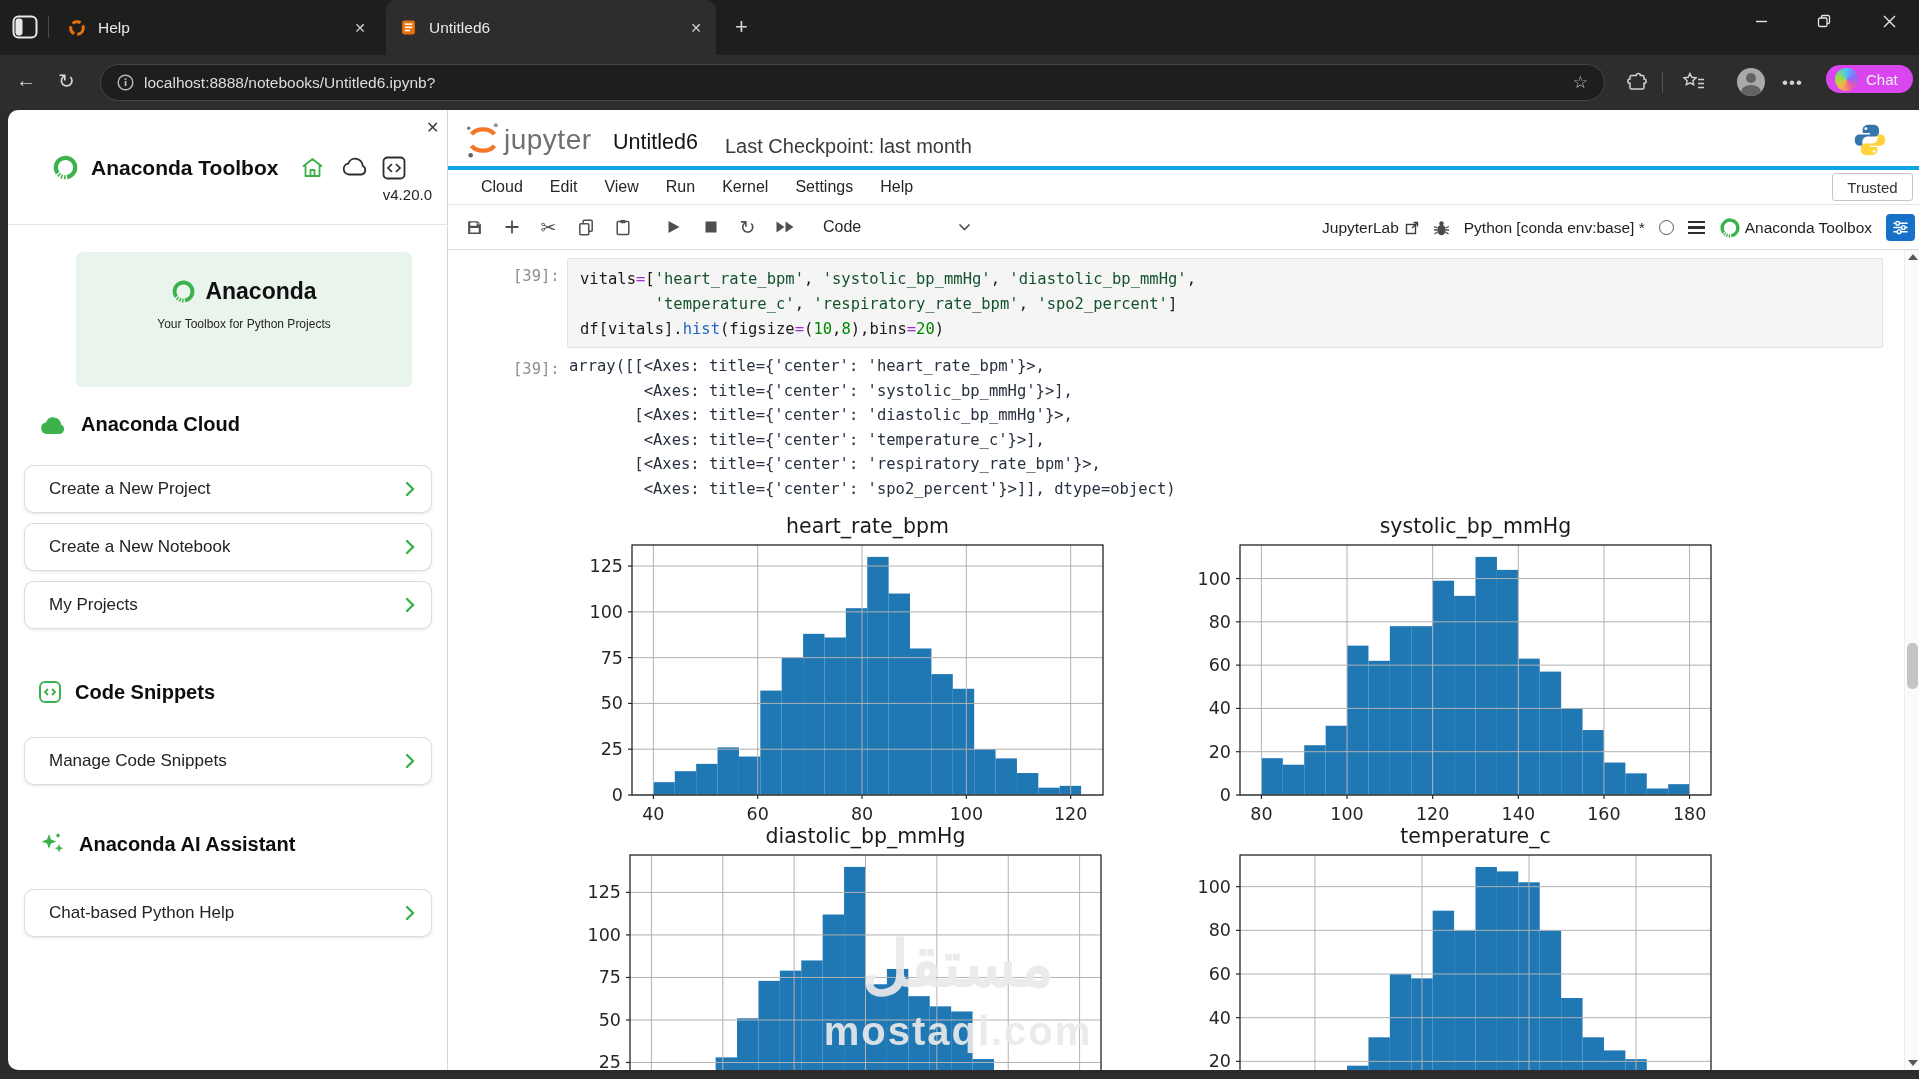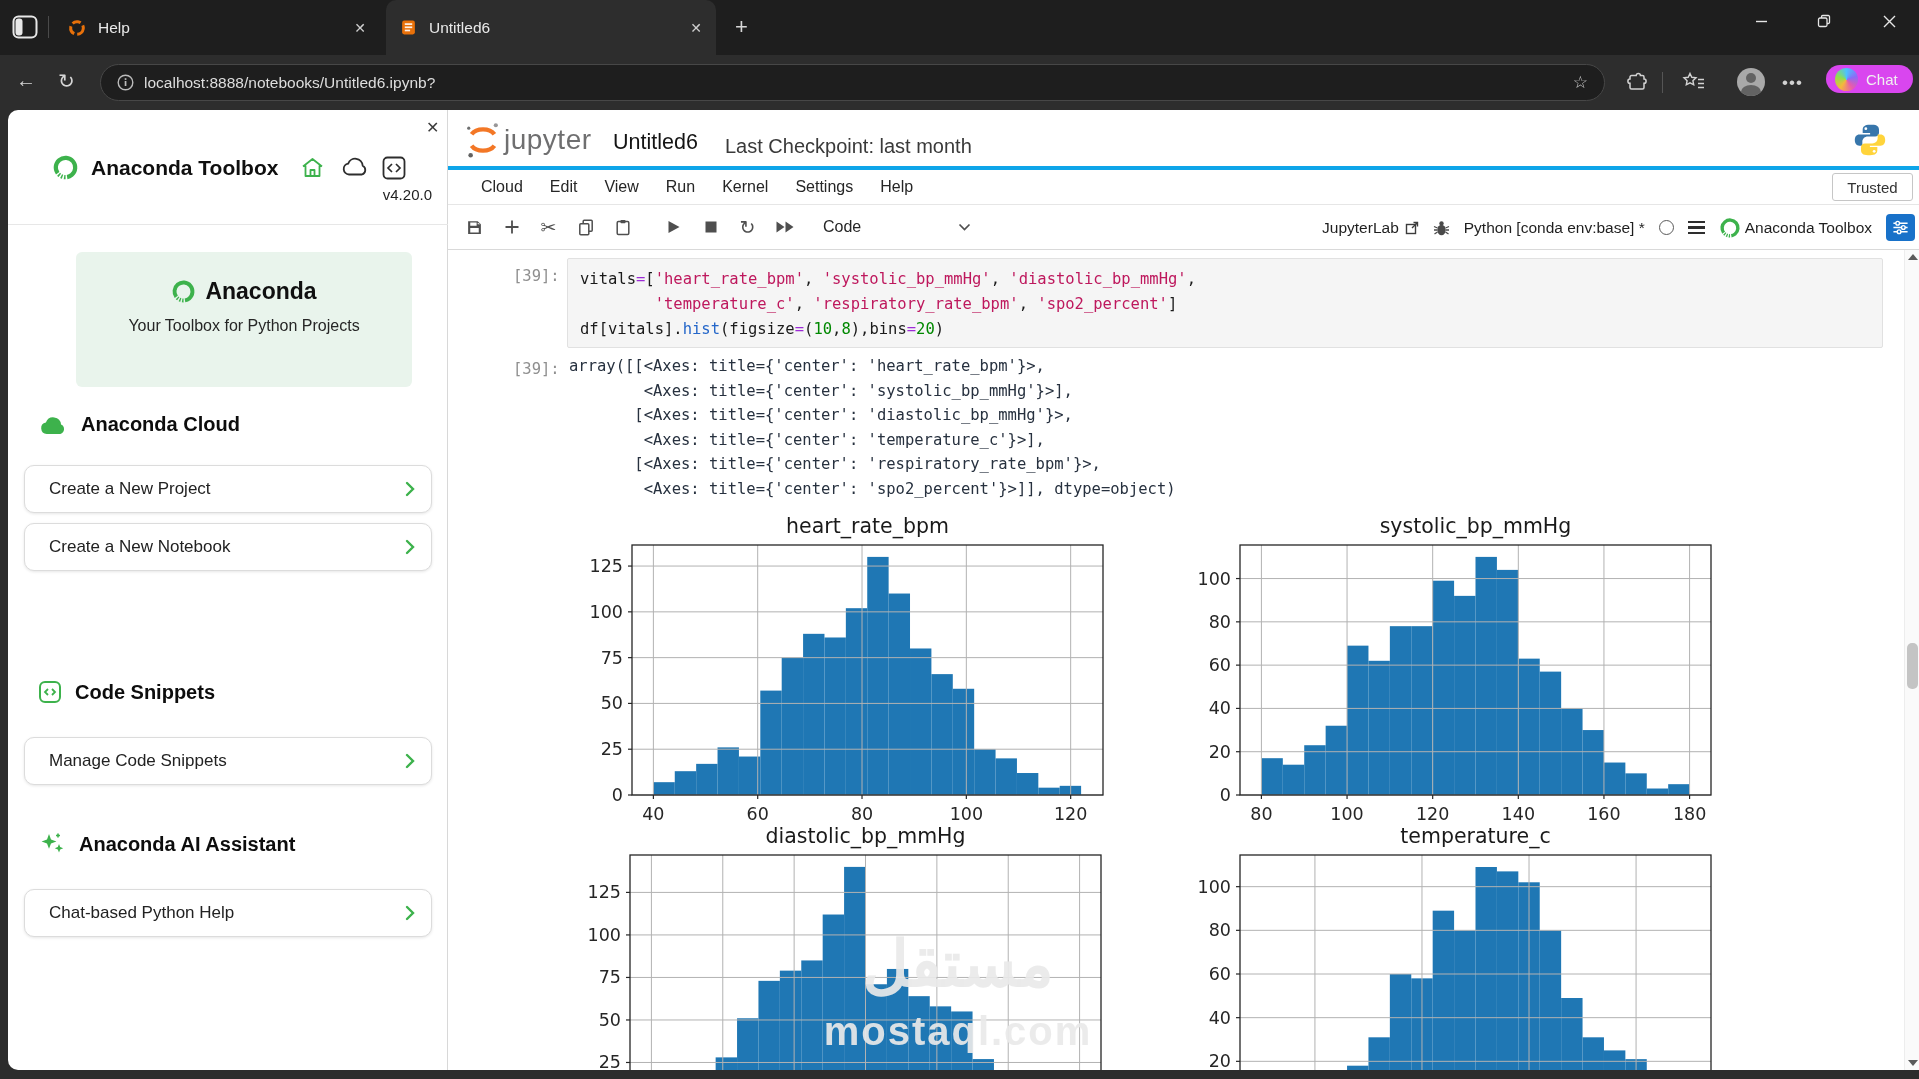--- a/index.html
+++ b/index.html
@@ -40,21 +40,21 @@
     border-radius:10px 0 0 10px; border-right:1px solid #d8d8d8; color:#1c1c1c; }
   #sb-close { left:418px; top:8px; font-size:16px; color:#3c3c3c; }
   #sb-head { left:44px; top:44px; display:flex; align-items:center; gap:12px; }
   #sb-title { font-size:21px; font-weight:bold; color:#0f0f0f; }
   .sb-hicons { position:absolute; top:46px; display:flex; }
   #sb-ver { left:0; top:76px; width:424px; text-align:right; font-size:15px; color:#1f1f1f; }
   #sb-div { left:0; top:114px; width:440px; height:1px; background:#e7e7e7; }
   #hero { left:68px; top:142px; width:336px; height:135px; background:#e9f4ec; border-radius:6px; text-align:center; }
   #hero-brand { margin-top:26px; display:flex; align-items:center; justify-content:center; gap:9px;
     font-size:23px; font-weight:bold; color:#101010; }
-  #hero-tag { margin-top:12px; font-size:16px; color:#262626; }
+  #hero-tag { margin-top:12px; font-size:12px; color:#262626; }
   .sb-heading { left:30px; display:flex; align-items:center; gap:13px;
     font-size:20px; font-weight:bold; color:#0d0d0d; }
   .sb-btn { left:16px; width:408px; height:48px; background:#fff; border:1px solid #dcdcdc;
     border-radius:10px; box-shadow:0 1px 3px rgba(0,0,0,.10); display:flex; align-items:center;
     padding:0 16px 0 24px; font-size:17px; color:#222; cursor:pointer; }
   .sb-btn .chev { margin-left:auto; display:flex; }
 
   
   #notebook { left:448px; top:110px; width:1471px; height:960px; background:#fff; }
   #nb-header { left:0; top:0; width:1471px; height:60px; border-bottom:4px solid #0ea5e9; }
@@ -77,21 +77,21 @@
     font-size:15.5px; color:#1f1f1f; }
   .kcirc { width:15px; height:15px; border:1.8px solid #5a5a5a; border-radius:50%; }
   .hamb div { width:17px; height:2.6px; background:#2e2e2e; margin:3px 0; }
   #bluebtn { width:29px; height:27px; background:#1871c9; border-radius:4px; display:flex; align-items:center; justify-content:center; }
 
   #nb-content { left:0; top:140px; width:1471px; height:820px; overflow:hidden; background:#fff; }
   .prompt { position:absolute; font:15.5px "DejaVu Sans Mono", monospace; color:#8f8f8f; }
   #cell-input { left:119px; top:8px; width:1316px; height:90px; background:#f5f5f5;
     border:1px solid #e1e1e1; border-radius:2px; padding:8px 12px; }
   #code-area div { font:15.5px/25px "DejaVu Sans Mono", monospace; white-space:pre; }
-  .tok-v,.tok-p { color:#1a1a1a; } .tok-o { color:#9d2bd6; } .tok-s { color:#be185d; }
+  .tok-v,.tok-p { color:#1a1a1a; } .tok-o { color:#9d2bd6; } .tok-s { color:#14532d; }
   .tok-f { color:#2466c9; } .tok-n { color:#008800; }
   #output-pre { position:absolute; left:121px; top:104px; font:15.5px/24.5px "DejaVu Sans Mono", monospace;
     color:#27313f; white-space:pre; }
   #figure { left:120px; top:255px; width:1210px; height:700px; }
   .ctitle { font:20.5px "DejaVu Sans", sans-serif; fill:#1a1a1a; }
   .tlabel text { font:17.5px "DejaVu Sans", sans-serif; fill:#262626; }
   .grid line { stroke:#b2b2b2; stroke-width:1; }
   .tick line { stroke:#262626; stroke-width:1.2; }
   #watermark { left:330px; top:668px; width:360px; text-align:center; color:rgba(233,233,233,0.92);
     pointer-events:none; }
@@ -232,20 +232,28 @@
   <div class="abs sb-btn" style="top:355px">
     <span>Create a New Project</span>
     <span class="chev">
         <svg width="10" height="16" viewBox="0 0 10 16">
           <path d="M2 2l6 6-6 6" fill="none" stroke="#3db24c" stroke-width="2.4" stroke-linecap="round"></path>
         </svg>
       </span>
   </div>
   <div class="abs sb-btn" style="top:413px">
     <span>Create a New Notebook</span>
+    <span class="chev">
+        <svg width="10" height="16" viewBox="0 0 10 16">
+          <path d="M2 2l6 6-6 6" fill="none" stroke="#3db24c" stroke-width="2.4" stroke-linecap="round"></path>
+        </svg>
+      </span>
+  </div>
+  <div class="abs sb-btn" style="top:471px">
+    <span>My Projects</span>
     <span class="chev">
         <svg width="10" height="16" viewBox="0 0 10 16">
           <path d="M2 2l6 6-6 6" fill="none" stroke="#3db24c" stroke-width="2.4" stroke-linecap="round"></path>
         </svg>
       </span>
   </div>
 
   <div class="abs sb-heading" style="top:570px">
     <svg width="24" height="24" viewBox="0 0 24 24">
         <rect x="2" y="2" width="20" height="20" rx="5" fill="none" stroke="#3db24c" stroke-width="2"></rect>

